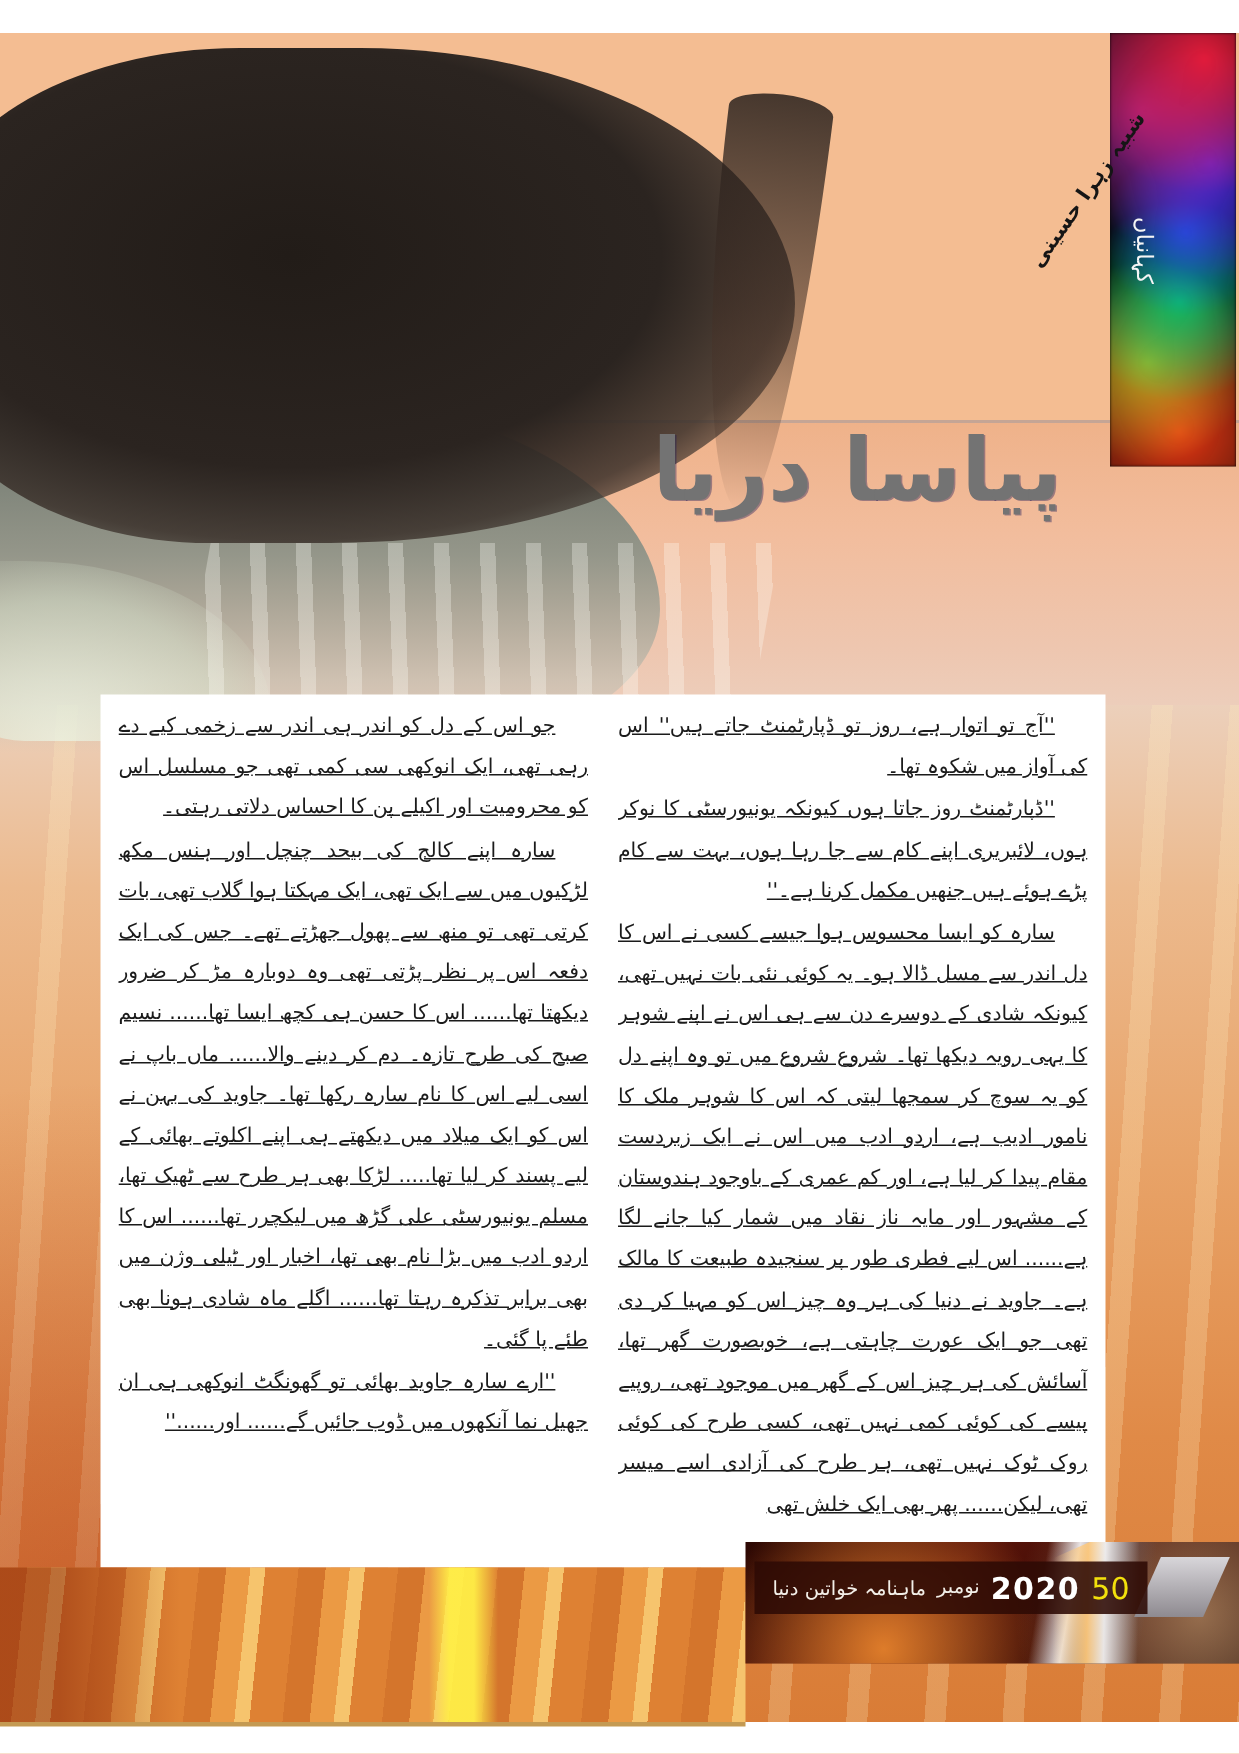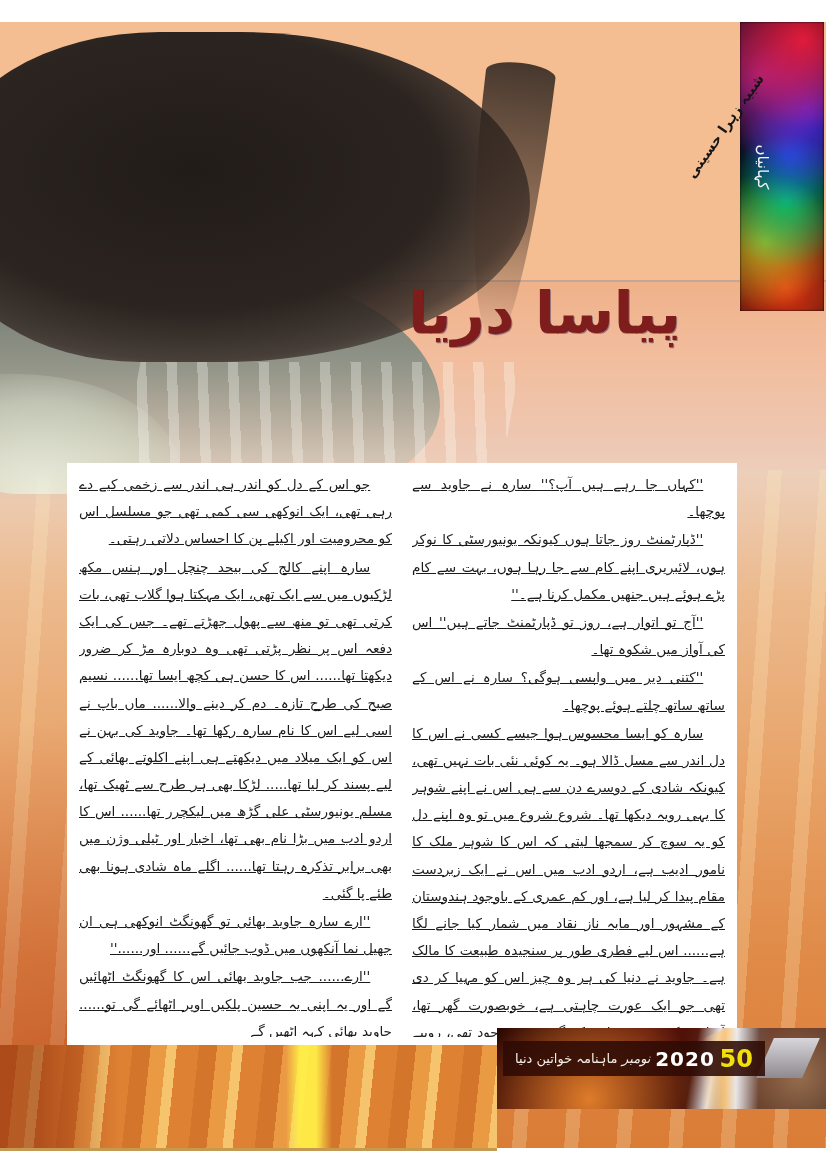--- a/index.html
+++ b/index.html
@@ -62,22 +62,22 @@
       radial-gradient(circle at 30% 76%, rgba(200,230,40,.7), transparent 30%),
       radial-gradient(circle at 55% 92%, rgba(255,60,20,.9), transparent 38%);
     filter:blur(1px);
   }
   .sidebar-label{position:absolute;left:14px;top:50%;transform:translateY(-50%);
     writing-mode:vertical-rl;color:#f5f5f5;font-size:15px;letter-spacing:2px;}
 
   
   .author-name{left:660px;top:118px;width:130px;color:#151515;font-size:14px;font-weight:bold;
     transform:rotate(-55deg);white-space:nowrap;direction:rtl;text-align:center;}
-  .story-title{left:408px;top:282px;width:300px;text-align:left;direction:rtl;
-    color:#7f1d1d;font-size:58px;font-weight:bold;line-height:1.1;
+  .story-title{left:408px;top:282px;width:300px;text-align:right;direction:rtl;
+    color:#737373;font-size:58px;font-weight:bold;line-height:1.1;
     text-shadow:1px 1px 0 rgba(30,28,90,.4);}
 
   
   .text-box{left:67px;top:463px;width:670px;height:582px;background:#ffffff;
     padding:8px 12px;box-sizing:border-box;direction:rtl;display:flex;gap:20px;overflow:hidden;}
   .story-col{flex:1;color:#1b1b1b;font-size:13.6px;line-height:2.0;text-align:justify;overflow:hidden;text-decoration:underline;}
   .story-col p{margin:0 0 1px 0;}
   .story-col p.dialogue,.story-col p.narration{text-indent:1.6em;}
 
   
@@ -97,23 +97,23 @@
     margin-top: 20px;
   }
   .swoosh1{position:absolute;right:-30px;top:-20px;width:260px;height:150px;transform:rotate(-20deg);
     background:linear-gradient(120deg, transparent 38%, rgba(240,238,240,.95) 45%, rgba(110,100,105,.85) 52%, rgba(40,20,15,.0) 62%);}
   .swoosh2{position:absolute;right:-10px;bottom:-30px;width:200px;height:110px;transform:rotate(-24deg);
     background:linear-gradient(115deg, transparent 35%, rgba(255,200,120,.9) 45%, rgba(255,255,255,.85) 50%, transparent 60%);}
   .footer-bar{position:absolute;left:6px;top:13px;width:262px;height:35px;
     background:rgba(46,10,5,.88);display:flex;align-items:center;direction:ltr;
     justify-content:space-between;padding:0 12px;box-sizing:border-box;}
   .footer-bar .mag{color:#f3efe8;font-size:13px;direction:rtl;}
-  .footer-bar .month{color:#f3efe8;font-size:13px;direction:rtl;font-style:italic;}
+  .footer-bar .month{color:#f3efe8;font-size:13px;direction:rtl;}
   .footer-bar .year{color:#ffffff;font-size:20px;font-weight:bold;letter-spacing:1px;}
-  .footer-bar .pageno{color:#f2e00c;font-size:24px;font-weight:bold;}
+  .footer-bar .pageno{color:#f2e00c;font-size:20px;font-weight:normal;}
   .silver-edge{position:absolute;left:268px;top:10px;width:46px;height:40px;transform:skewX(-24deg);
     background:linear-gradient(180deg,#d8d6da,#8e8a90);}
 </style>
 </head>
 <body>
 
 <div class="abs photo-bg">
   <div class="abs sky"></div>
   <div class="abs sea"></div>
   <div class="abs lower"></div>
@@ -127,31 +127,28 @@
 <div class="abs sidebar-strip">
   <div class="sidebar-smoke"></div>
   <div class="sidebar-label">کہانیاں</div>
 </div>
 
 <div class="abs author-name">شبیہ زہرا حسینی</div>
 <div class="abs story-title">پیاسا دریا</div>
 
 <div class="abs text-box">
   <div class="story-col">
-      <p class="dialogue">''کہاں جا رہے ہیں آپ؟'' سارہ نے جاوید سے پوچھا۔</p>
+      <p class="dialogue">''آج تو اتوار ہے، روز تو ڈپارٹمنٹ جاتے ہیں'' اس کی آواز میں شکوہ تھا۔</p>
       <p class="dialogue">''ڈپارٹمنٹ روز جاتا ہوں کیونکہ یونیورسٹی کا نوکر ہوں، لائبریری اپنے کام سے جا رہا ہوں، بہت سے کام پڑے ہوئے ہیں جنھیں مکمل کرنا ہے۔''</p>
-      <p class="dialogue">''آج تو اتوار ہے، روز تو ڈپارٹمنٹ جاتے ہیں'' اس کی آواز میں شکوہ تھا۔</p>
-      <p class="dialogue">''کتنی دیر میں واپسی ہوگی؟ سارہ نے اس کے ساتھ ساتھ چلتے ہوئے پوچھا۔</p>
       <p class="narration">سارہ کو ایسا محسوس ہوا جیسے کسی نے اس کا دل اندر سے مسل ڈالا ہو۔ یہ کوئی نئی بات نہیں تھی، کیونکہ شادی کے دوسرے دن سے ہی اس نے اپنے شوہر کا یہی رویہ دیکھا تھا۔ شروع شروع میں تو وہ اپنے دل کو یہ سوچ کر سمجھا لیتی کہ اس کا شوہر ملک کا نامور ادیب ہے، اردو ادب میں اس نے ایک زبردست مقام پیدا کر لیا ہے، اور کم عمری کے باوجود ہندوستان کے مشہور اور مایہ ناز نقاد میں شمار کیا جانے لگا ہے...... اس لیے فطری طور پر سنجیدہ طبیعت کا مالک ہے۔ جاوید نے دنیا کی ہر وہ چیز اس کو مہیا کر دی تھی جو ایک عورت چاہتی ہے، خوبصورت گھر تھا، آسائش کی ہر چیز اس کے گھر میں موجود تھی، روپیے پیسے کی کوئی کمی نہیں تھی، کسی طرح کی کوئی روک ٹوک نہیں تھی، ہر طرح کی آزادی اسے میسر تھی، لیکن...... پھر بھی ایک خلش تھی</p>
     </div>
   <div class="story-col">
       <p class="narration">جو اس کے دل کو اندر ہی اندر سے زخمی کیے دے رہی تھی، ایک انوکھی سی کمی تھی جو مسلسل اس کو محرومیت اور اکیلے پن کا احساس دلاتی رہتی۔</p>
       <p class="narration">سارہ اپنے کالج کی بیحد چنچل اور ہنس مکھ لڑکیوں میں سے ایک تھی، ایک مہکتا ہوا گلاب تھی، بات کرتی تھی تو منھ سے پھول جھڑتے تھے۔ جس کی ایک دفعہ اس پر نظر پڑتی تھی وہ دوبارہ مڑ کر ضرور دیکھتا تھا...... اس کا حسن ہی کچھ ایسا تھا...... نسیم صبح کی طرح تازہ۔ دم کر دینے والا...... ماں باپ نے اسی لیے اس کا نام سارہ رکھا تھا۔ جاوید کی بہن نے اس کو ایک میلاد میں دیکھتے ہی اپنے اکلوتے بھائی کے لیے پسند کر لیا تھا..... لڑکا بھی ہر طرح سے ٹھیک تھا، مسلم یونیورسٹی علی گڑھ میں لیکچرر تھا...... اس کا اردو ادب میں بڑا نام بھی تھا، اخبار اور ٹیلی وژن میں بھی برابر تذکرہ رہتا تھا...... اگلے ماہ شادی ہونا بھی طئے پا گئی۔</p>
       <p class="dialogue">''ارے سارہ جاوید بھائی تو گھونگٹ انوکھی ہی ان جھیل نما آنکھوں میں ڈوب جائیں گے...... اور......''</p>
-      <p class="dialogue">''ارے...... جب جاوید بھائی اس کا گھونگٹ اٹھائیں گے اور یہ اپنی یہ حسین پلکیں اوپر اٹھائے گی تو...... جاوید بھائی کہہ اٹھیں گے</p>
     </div>
 </div>
 
 <div class="abs bottom-rays"></div>
 
 <div class="abs footer-graphic">
   <div class="swoosh1"></div>
   <div class="swoosh2"></div>
   <div class="silver-edge"></div>
   <div class="footer-bar">

